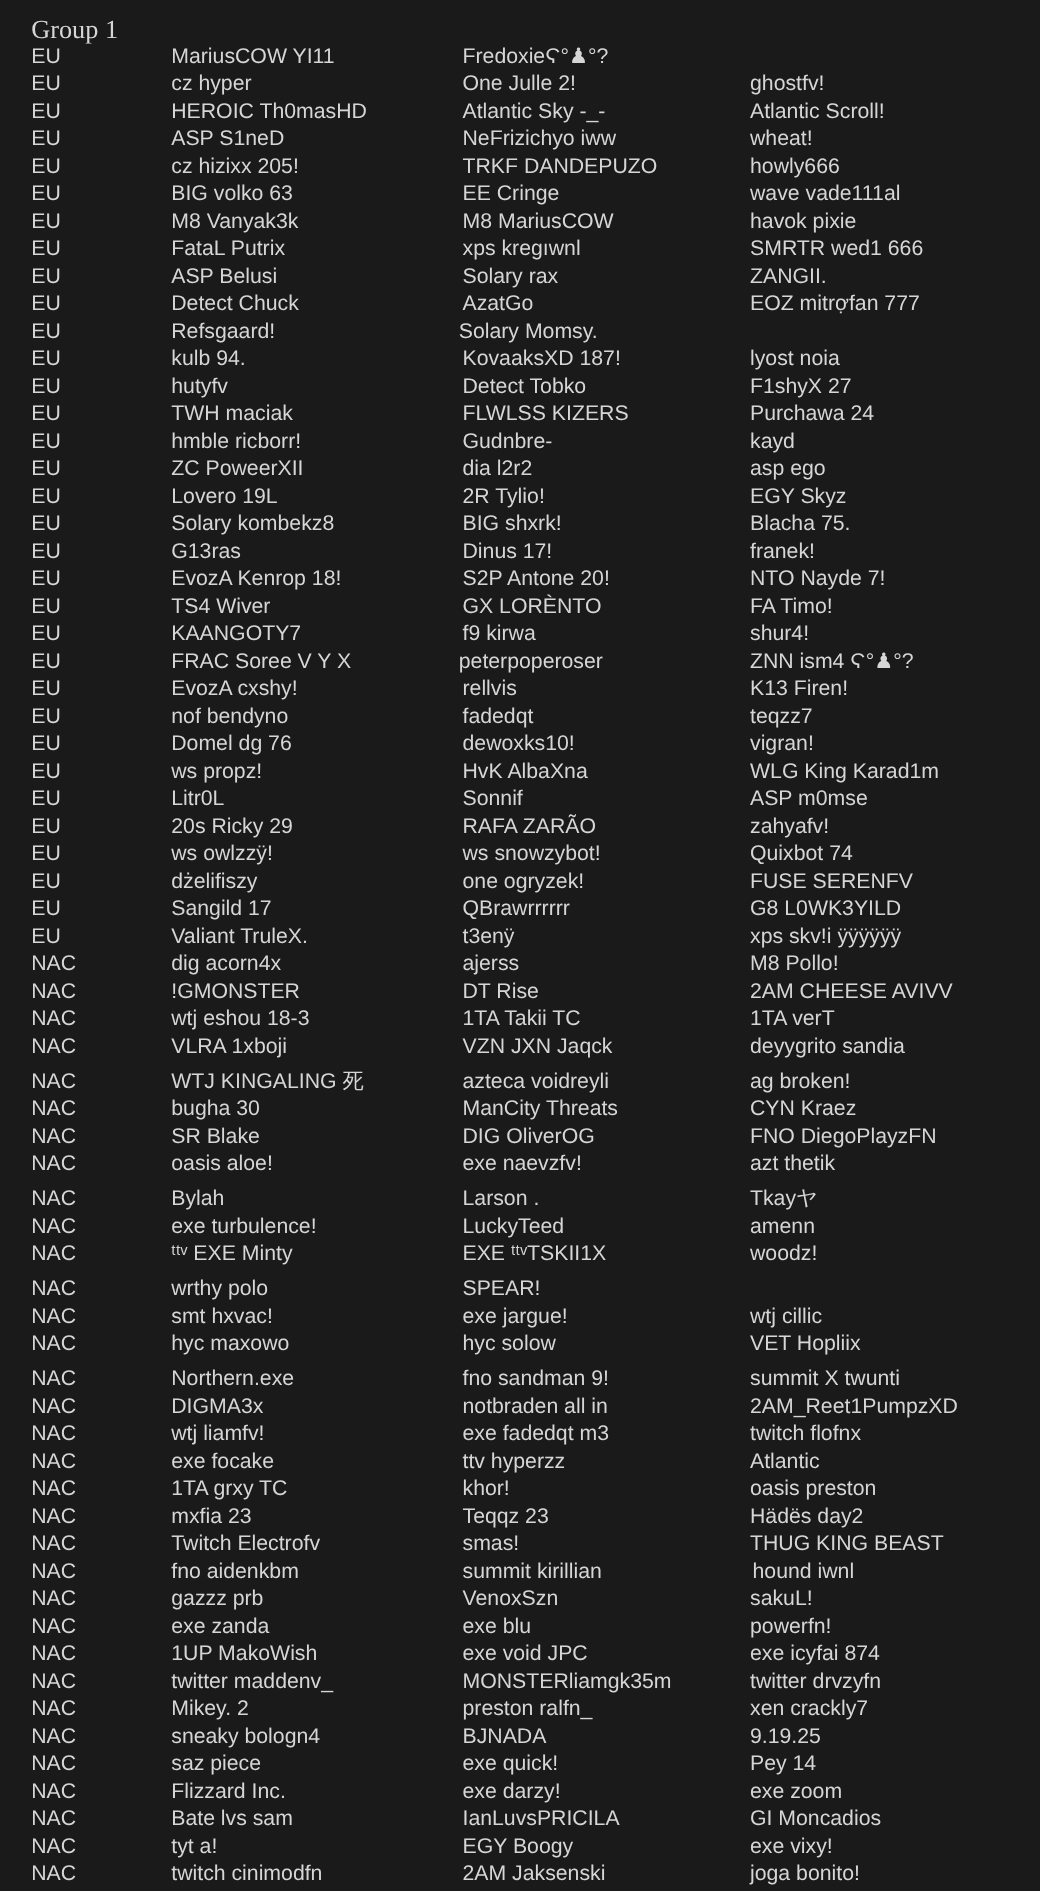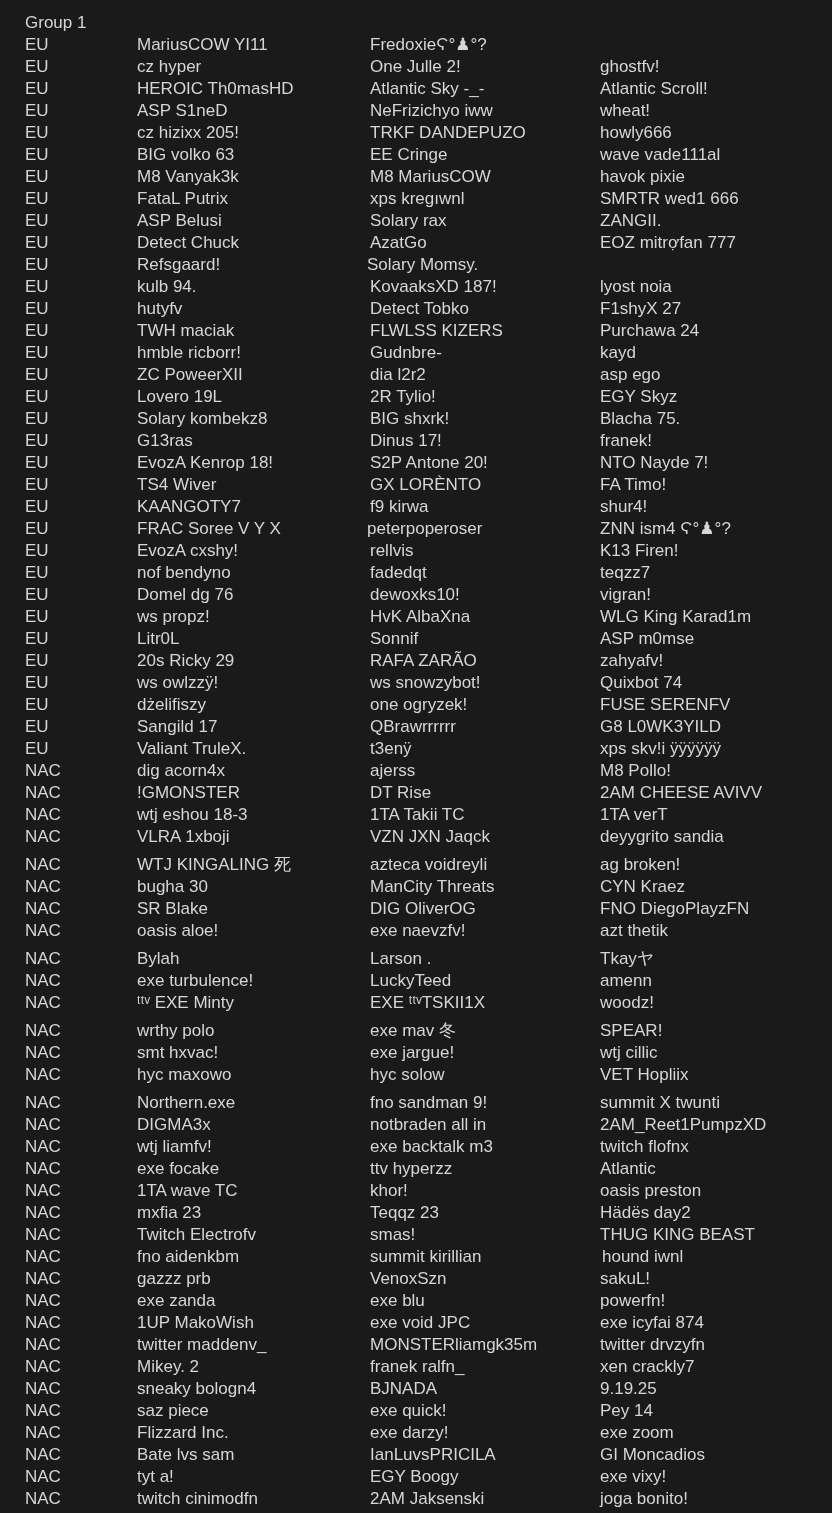--- a/index.html
+++ b/index.html
@@ -7,22 +7,23 @@
   html,body { margin:0; padding:0; }
   body {
     width:832px; height:1513px;
     background:var(--bg);
     color:var(--fg);
     font-family:"Liberation Sans", sans-serif;
     overflow:hidden;
   }
   .page { padding:12px 0 0 25px; }
   .title {
-    font-size:17px; height:22px; line-height:22px;
+    font-size:21px; height:22px; line-height:22px;
     white-space:nowrap;
+    font-family:Liberation Serif, serif;
   }
   .row {
     display:flex; height:22px; line-height:22px;
     font-size:17px; white-space:nowrap;
   }
   .row.gap { margin-top:6px; }
   .cell { flex:0 0 auto; overflow:visible; white-space:nowrap; }
   .region { width:112px; }
   .p1 { width:233px; }
   .p2 { width:230px; }
@@ -336,21 +337,20 @@
   <div class="row">
     <span class="cell region">NAC</span>
     <span class="cell p1">ᵗᵗᵛ EXE Minty</span>
     <span class="cell p2">EXE ᵗᵗᵛTSKII1X</span>
     <span class="cell p3">woodz!</span>
   </div>
 
   <div class="row gap">
     <span class="cell region">NAC</span>
     <span class="cell p1">wrthy polo</span>
-    <span class="cell p2">exe mav 冬</span>
     <span class="cell p3">SPEAR!</span>
   </div>
 
   <div class="row">
     <span class="cell region">NAC</span>
     <span class="cell p1">smt hxvac!</span>
     <span class="cell p2">exe jargue!</span>
     <span class="cell p3">wtj cillic</span>
   </div>
 
@@ -371,34 +371,34 @@
   <div class="row">
     <span class="cell region">NAC</span>
     <span class="cell p1">DIGMA3x</span>
     <span class="cell p2">notbraden all in</span>
     <span class="cell p3">2AM_Reet1PumpzXD</span>
   </div>
 
   <div class="row">
     <span class="cell region">NAC</span>
     <span class="cell p1">wtj liamfv!</span>
-    <span class="cell p2">exe backtalk m3</span>
+    <span class="cell p2">exe fadedqt m3</span>
     <span class="cell p3">twitch flofnx</span>
   </div>
 
   <div class="row">
     <span class="cell region">NAC</span>
     <span class="cell p1">exe focake</span>
     <span class="cell p2">ttv hyperzz</span>
     <span class="cell p3">Atlantic</span>
   </div>
 
   <div class="row">
     <span class="cell region">NAC</span>
-    <span class="cell p1">1TA wave TC</span>
+    <span class="cell p1">1TA grxy TC</span>
     <span class="cell p2">khor!</span>
     <span class="cell p3">oasis preston</span>
   </div>
 
   <div class="row">
     <span class="cell region">NAC</span>
     <span class="cell p1">mxfia 23</span>
     <span class="cell p2">Teqqz 23</span>
     <span class="cell p3">Hädës day2</span>
   </div>
@@ -441,21 +441,21 @@
   <div class="row">
     <span class="cell region">NAC</span>
     <span class="cell p1">twitter maddenv_</span>
     <span class="cell p2">MONSTERliamgk35m</span>
     <span class="cell p3">twitter drvzyfn</span>
   </div>
 
   <div class="row">
     <span class="cell region">NAC</span>
     <span class="cell p1">Mikey. 2</span>
-    <span class="cell p2">franek ralfn_</span>
+    <span class="cell p2">preston ralfn_</span>
     <span class="cell p3">xen crackly7</span>
   </div>
 
   <div class="row">
     <span class="cell region">NAC</span>
     <span class="cell p1">sneaky bologn4</span>
     <span class="cell p2">BJNADA</span>
     <span class="cell p3">9.19.25</span>
   </div>
 

